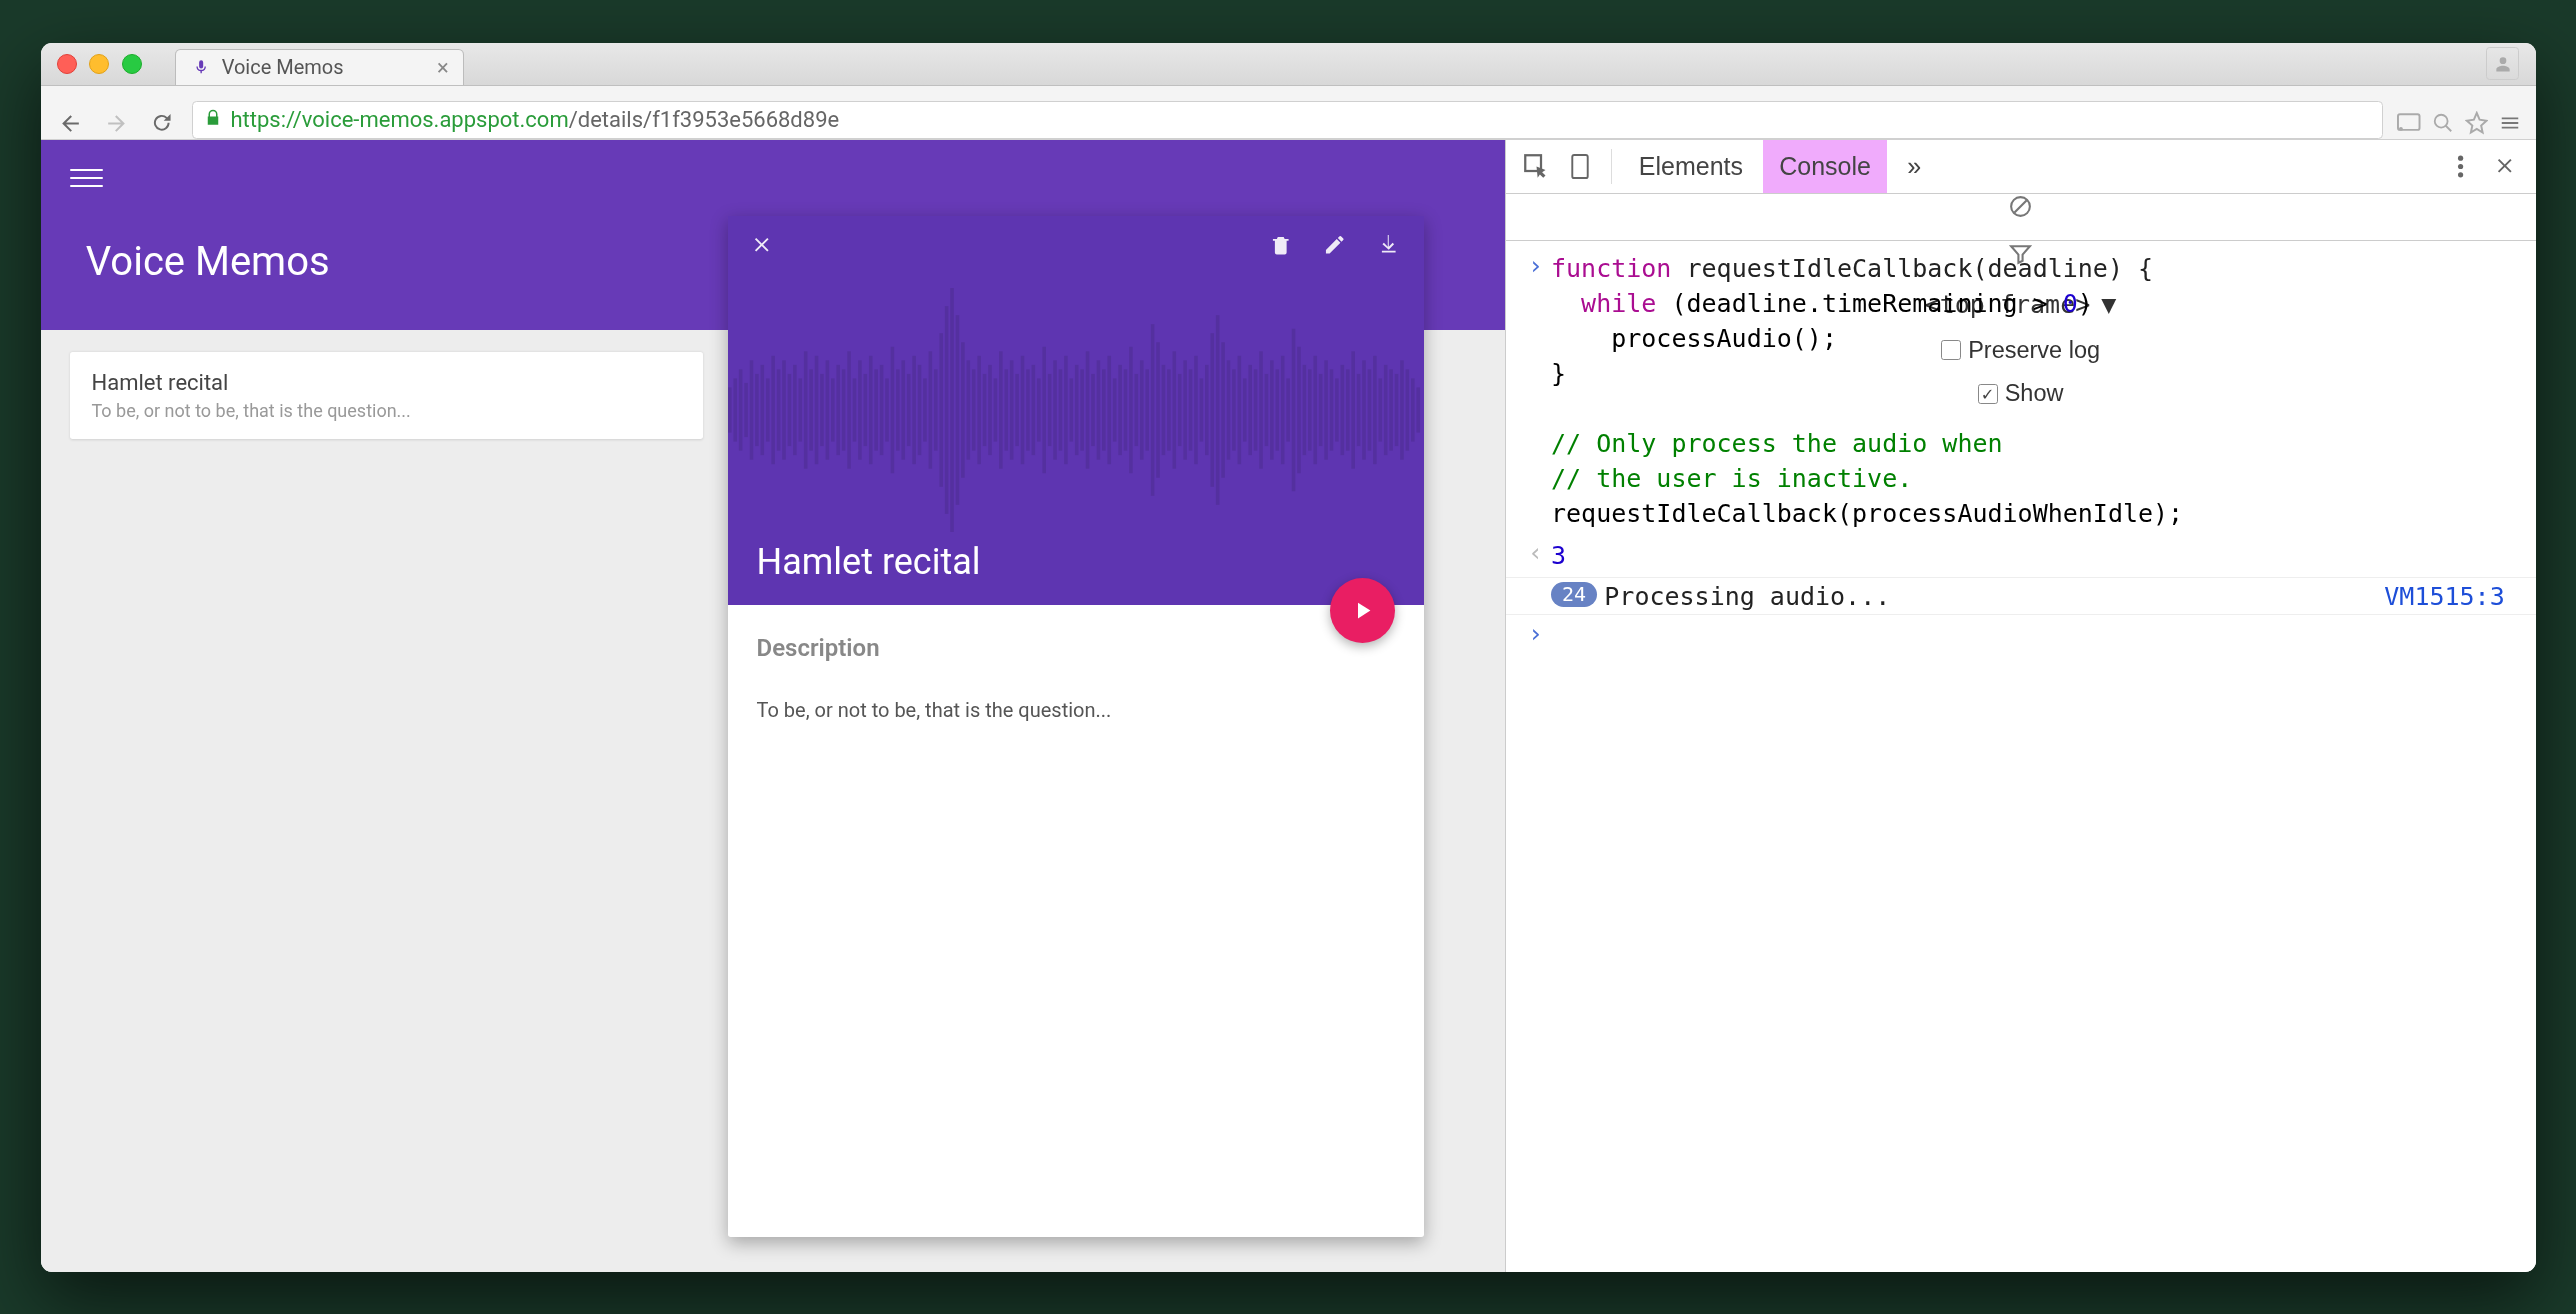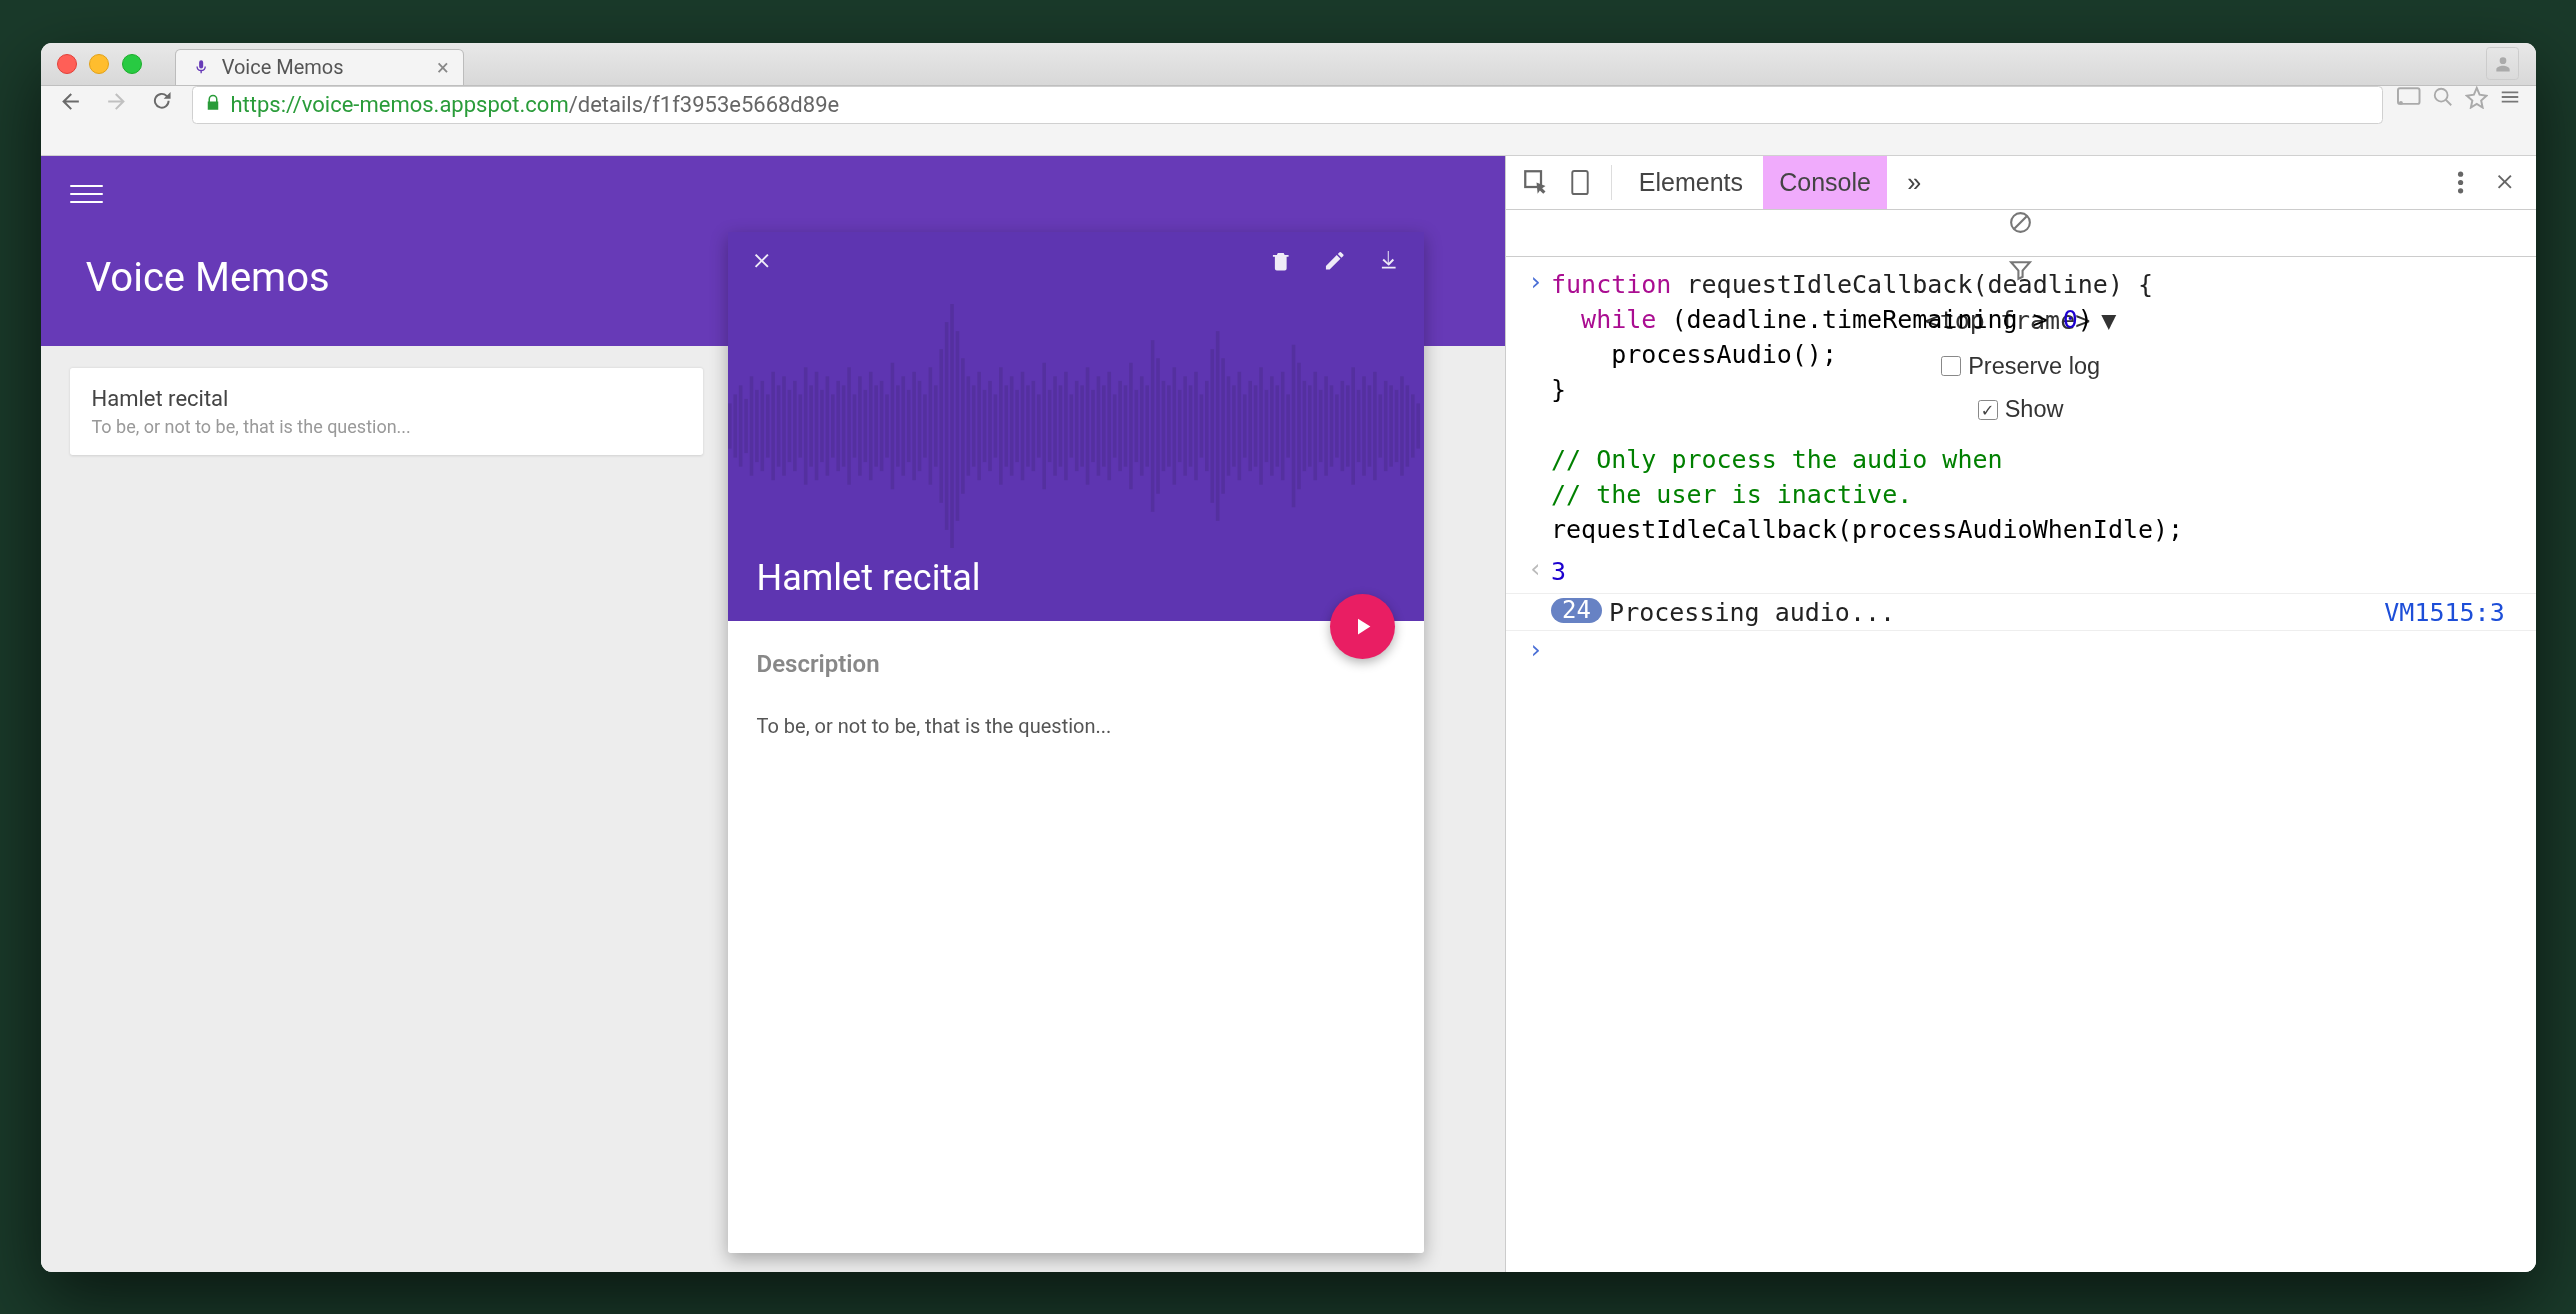--- a/index.html
+++ b/index.html
@@ -47,25 +47,25 @@
   padding: 0 14.5px;
   gap: 11px;
   font-size: 20px;
   color: #555;
   min-width: 289px;
   align-self: flex-end;
 }
 .tab-favicon { width: 20px; height: 20px; display: flex; align-items: center; justify-content: center; }
 .tab-close { margin-left: auto; color: #888; font-size: 22px; cursor: pointer; }
 .nav-bar {
-  height: 70px;
+  height: 54px;
   background: #f4f4f4;
   border-bottom: 0.9px solid #d0d0d0;
   display: flex;
-  align-items: flex-start;
+  align-items: flex-end;
   padding: 0 14.5px;
   gap: 14.5px;
 }
 .nav-btn { color: #6a6a6a; width: 31px; height: 31px; display: flex; align-items: center; justify-content: center; cursor: pointer; }
 .nav-btn.disabled { color: #c0c0c0; }
 .url-bar {
   flex: 1;
   height: 38px;
   background: #fff;
   border: 0.9px solid #d0d0d0;
@@ -233,21 +233,21 @@
 .gutter { width: 31px; color: #bbb; text-align: center; flex-shrink: 0; }
 .console-code { white-space: pre; line-height: 1.4; font-family: "Menlo", monospace; }
 .kw { color: #aa0d91; }
 .fn-name { color: #222; }
 .comment { color: #008000; }
 .num-lit { color: #1c00cf; }
 .ret-arrow { color: #bbb; }
 .ret-val { color: #1c00cf; }
 .badge-count {
   background: #6782c4; color: #fff; border-radius: 12.7px;
-  padding: 0 11px; font-size: 24px; height: 25px;
+  padding: 0 11px; font-size: 20px; height: 25px;
   display: inline-flex; align-items: center; justify-content:center;
   margin-right: 7.2px;
 }
 .log-text { color: #222; }
 .log-src { margin-left: auto; color: #1d4ed8; padding-right: 16.3px; }
 .prompt-caret { color: #4a6fd6; }
 </style>
 </head>
 <body>
 

